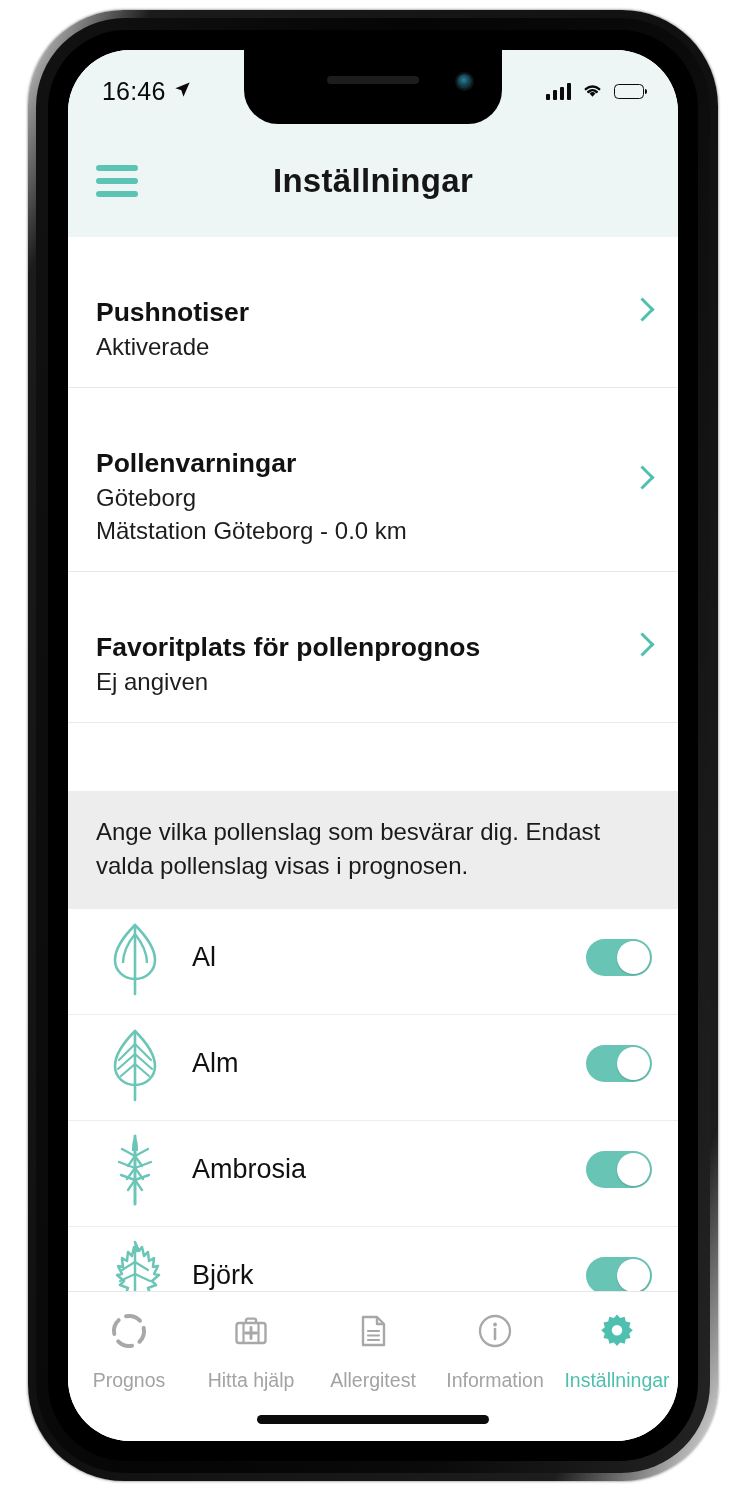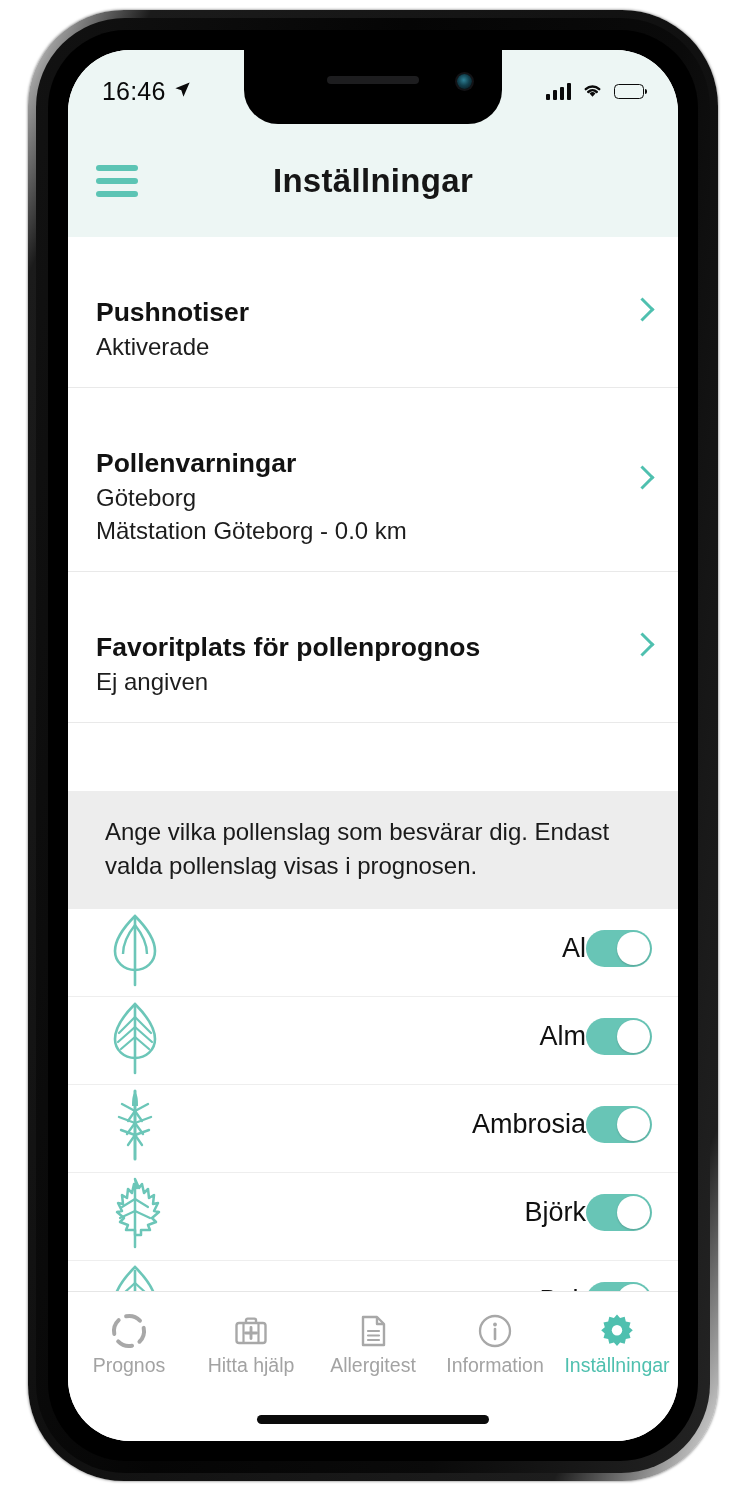--- a/index.html
+++ b/index.html
@@ -144,36 +144,35 @@
     width: 14px; height: 14px;
     border-right: 3.4px solid #4fc0af;
     border-top: 3.4px solid #4fc0af;
     transform: rotate(45deg);
   }
 
   #spacer-row { height: 68px; background: #fff; border-bottom: none; }
 
   #info-banner {
     background: #ededed;
-    padding: 24px 28px 26px 37px;
+    padding: 24px 28px 26px 28px;
   }
   #info-banner-text {
     font-size: 24px; color: #1a1a1a; line-height: 1.42;
   }
 
   
   .pollen-row {
     position: relative;
-    height: 88px;
+    height: 106px;
     display: flex; align-items: center;
     padding: 0 26px 8px 28px;
     border-bottom: 1.5px solid #eeeeee;
     background: #fff;
     cursor: pointer;
-    text-align: right;
   }
   .pollen-icon { width: 78px; flex: 0 0 78px; display:flex; align-items:center; justify-content:center; }
   .pollen-label {
     flex: 1 1 auto;
     font-size: 27px; color: #101010; padding-left: 18px;
   }
   .toggle {
     flex: 0 0 auto;
     width: 66px; height: 37px; border-radius: 19px;
     background: #68c5b6;
@@ -191,21 +190,21 @@
   #tab-bar {
     position: absolute;
     bottom: 0; left: 0; right: 0; height: 150px;
     background: #ffffff;
     border-top: 1.5px solid #e6e6e6;
     display: flex; align-items: flex-start;
     padding-top: 18px;
   }
   .tab-item {
     flex: 1 1 0;
-    display: flex; flex-direction: column; align-items: center; gap: 2px;
+    display: flex; flex-direction: column; align-items: center; gap: 17px;
     cursor: pointer;
   }
   .tab-icon { height: 42px; display:flex; align-items:center; justify-content:center; }
   .tab-label { font-size: 19.5px; color: #a3a3a3; white-space: nowrap; }
   .tab-item.active .tab-label { color: #4fc0af; }
 
   #home-indicator {
     position: absolute;
     bottom: 17px; left: 50%; transform: translateX(-50%);
     width: 232px; height: 9px; border-radius: 5px;

